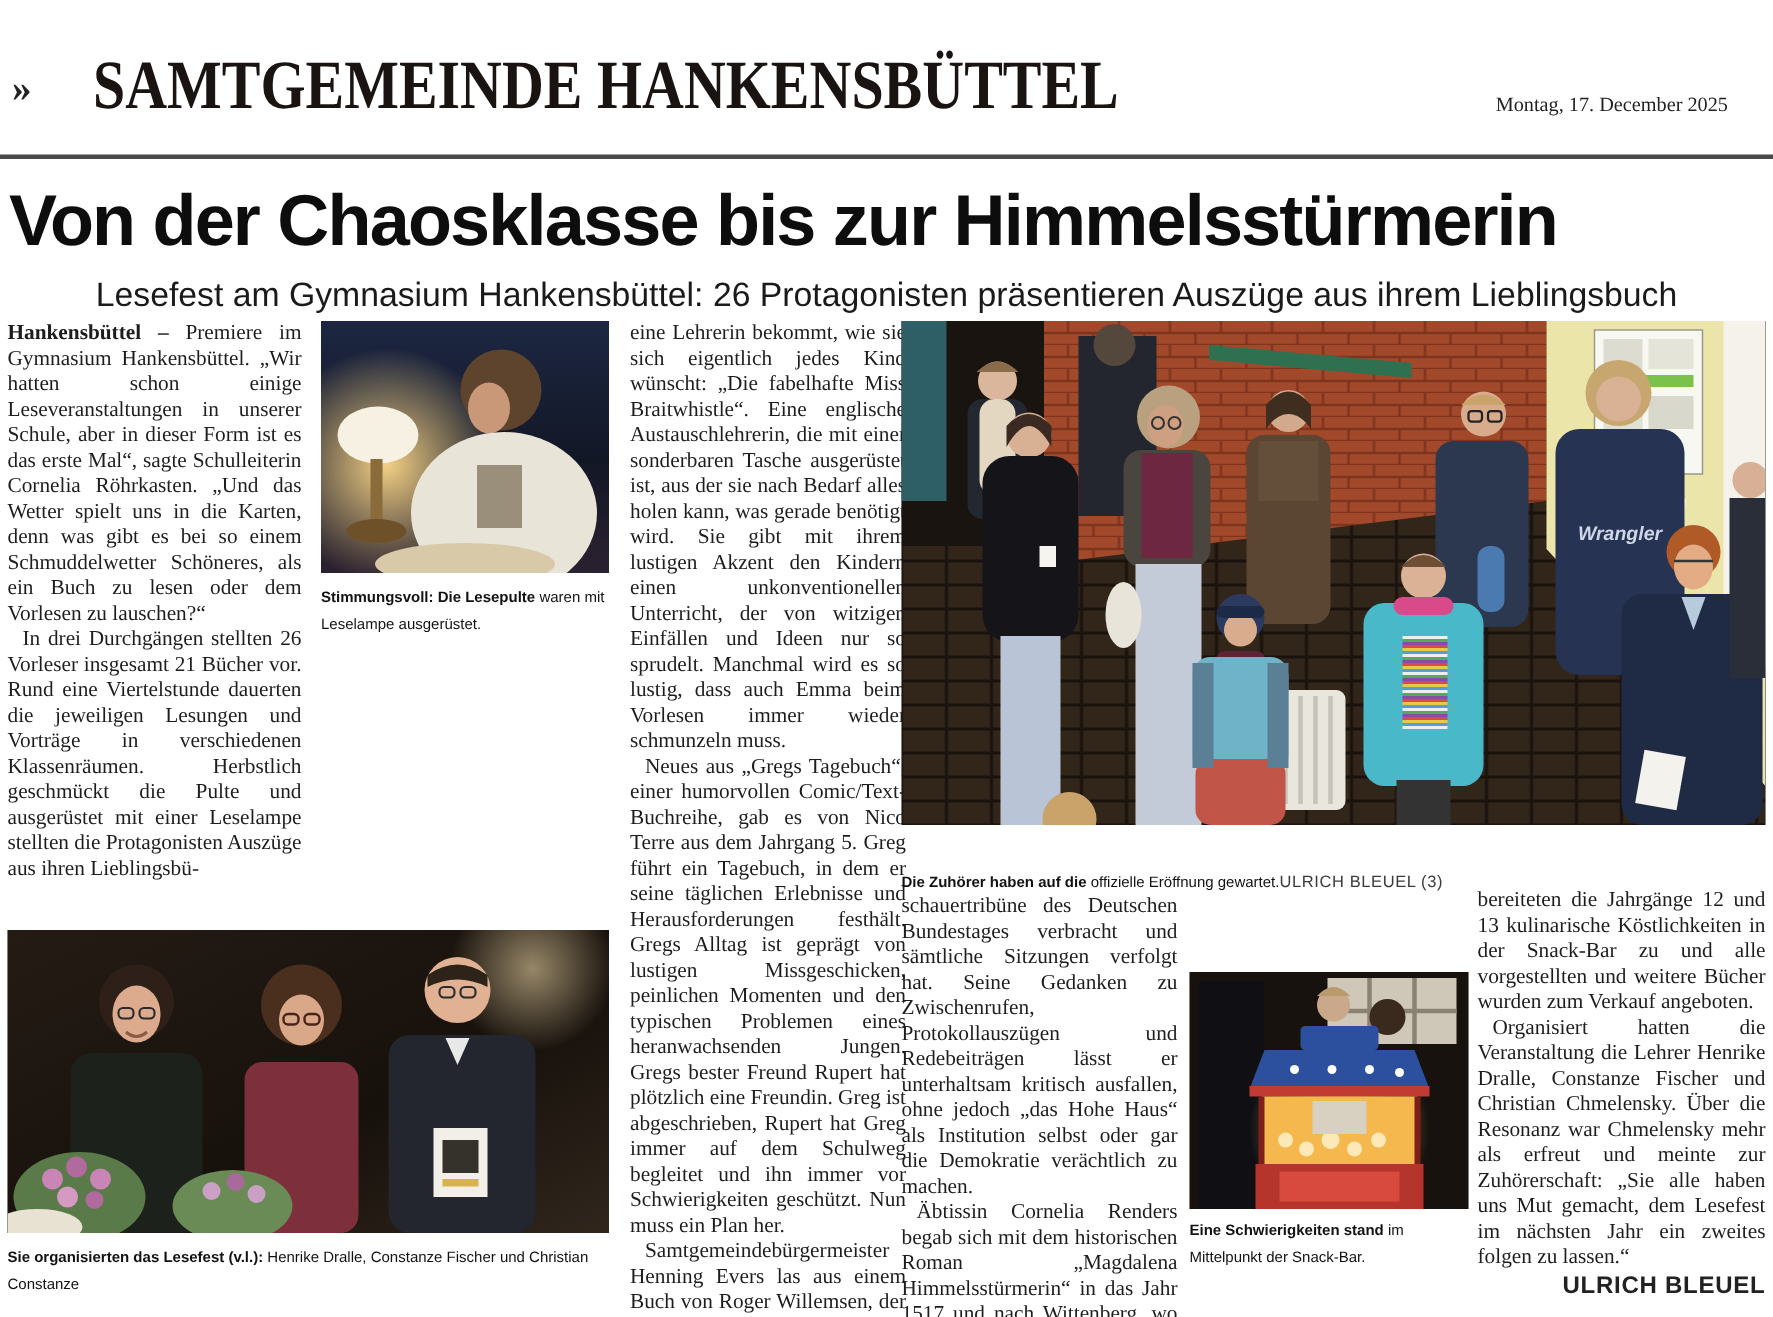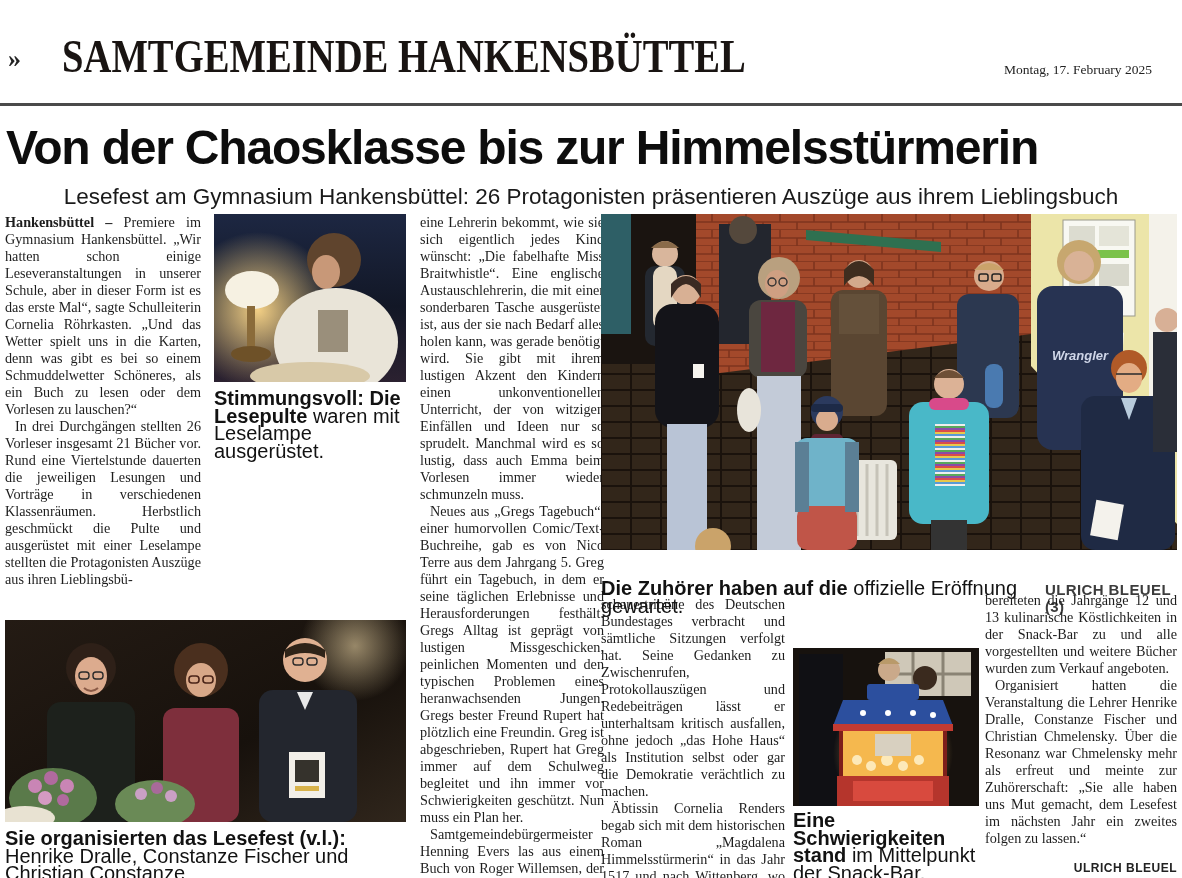--- a/index.html
+++ b/index.html
@@ -17,40 +17,40 @@
             font-weight:bold;font-size:48px;letter-spacing:-1.2px;color:#0d0d0d;white-space:nowrap;}
   .subhead{left:0;top:184px;width:1182px;text-align:center;font-family:"Liberation Sans",sans-serif;
            font-size:22.5px;color:#1a1a1a;}
   
   .col{font-size:14.2px;line-height:17px;text-align:justify;color:#1d1d1d;}
   .col p{margin:0;}
   .col p.ind{text-indent:10px;}
   .force-justify{text-align-last:justify;}
   .lead{font-weight:bold;}
   
-  .caption{font-family:"Liberation Sans",sans-serif;font-size:20px;line-height:17.5px;
+  .caption{font-family:"Liberation Sans",sans-serif;font-size:10px;line-height:17.5px;
            color:#121212;text-align:left;}
   .caption b{font-weight:bold;}
-  .credit{font-family:"Liberation Sans",sans-serif;font-weight:bold;font-size:15px;
+  .credit{font-family:"Liberation Sans",sans-serif;font-weight:normal;font-size:11px;
           letter-spacing:.4px;color:#3c3c3c;}
   .cap-row{display:flex;justify-content:flex-start;align-items:baseline;margin-top:24px;}
   .photo{position:absolute;overflow:hidden;background:#222;}
   .photo svg{display:block;}
   svg text{font-family:"Liberation Sans",sans-serif;}
   .byline{display:block;text-align:right;font-family:"Liberation Sans",sans-serif;
-          font-weight:bold;font-size:12px;letter-spacing:.5px;color:#222;margin-top:13px;}
+          font-weight:bold;font-size:16px;letter-spacing:.5px;color:#222;margin-top:2px;}
 </style>
 </head>
 <body>
 
 <div class="page">
 
   <div class="abs marker">»</div>
   <div class="abs masthead">SAMTGEMEINDE HANKENSBÜTTEL</div>
-  <div class="abs dateline">Montag, 17. February 2025</div>
+  <div class="abs dateline">Montag, 17. December 2025</div>
   <div class="abs rule"></div>
 
   <div class="abs headline">Von der Chaosklasse bis zur Himmelsstürmerin</div>
   <div class="abs subhead">Lesefest am Gymnasium Hankensbüttel: 26 Protagonisten präsentieren Auszüge aus ihrem Lieblingsbuch</div>
 
   <div class="abs col" style="left:5px;top:214px;width:196px;">
     <p><b class="lead">Hankensbüttel –</b><span> Premiere im Gymnasium Hankensbüttel. „Wir hatten schon einige Leseveranstaltungen in unserer Schule, aber in dieser Form ist es das erste Mal“, sagte Schulleiterin Cornelia Röhrkasten. „Und das Wetter spielt uns in die Karten, denn was gibt es bei so einem Schmuddelwetter Schöneres, als ein Buch zu lesen oder dem Vorlesen zu lauschen?“</span></p>
     <p class="ind">In drei Durchgängen stellten 26 Vorleser insgesamt 21 Bücher vor. Rund eine Viertelstunde dauerten die jeweiligen Lesungen und Vorträge in verschiedenen Klassenräumen. Herbstlich geschmückt die Pulte und ausgerüstet mit einer Leselampe stellten die Protagonisten Auszüge aus ihren Lieblingsbü-</p>
   </div>
 

